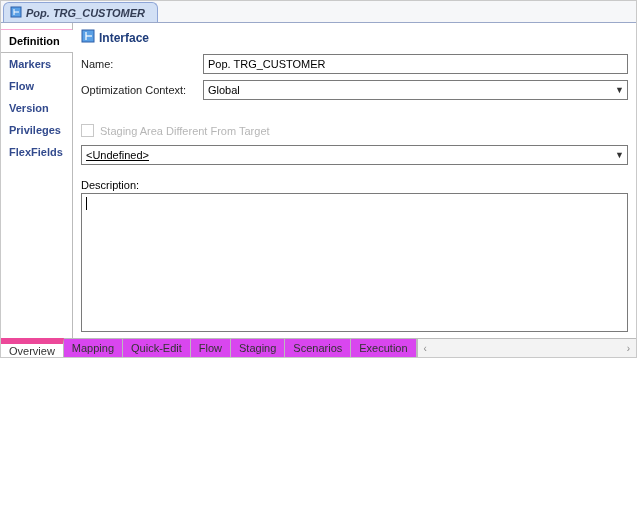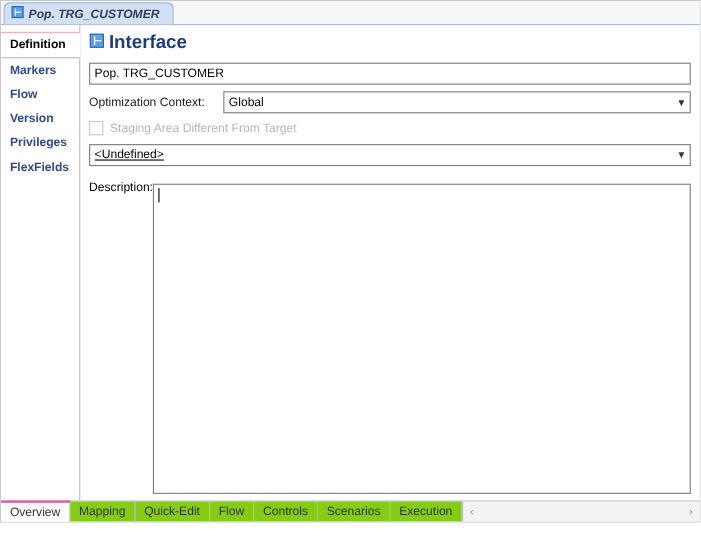--- a/index.html
+++ b/index.html
@@ -6,21 +6,21 @@
   html, body {
     margin: 0; padding: 0;
     width: 637px; height: 509px;
     font-family: Tahoma, Arial, sans-serif;
     font-size: 11px;
     background: #ffffff;
     color: #000000;
     overflow: hidden;
   }
   .root {
-    width: 637px; height: 475px;
+    width: 637px; height: 358px;
     display: flex;
     flex-direction: column;
     border: 1px solid #c9c9c9;
   }
   
   .top-tabs {
     height: 22px;
     background: #f6f7f9;
     border-bottom: 1px solid #9aa8c9;
     display: flex;
@@ -85,21 +85,21 @@
     display: flex;
     flex-direction: column;
     min-width: 0;
   }
   .content-header {
     display: flex;
     align-items: center;
     gap: 4px;
     font-weight: bold;
     color: #1e3c7a;
-    font-size: 17px;
+    font-size: 12px;
     margin-bottom: 8px;
   }
   .content-header svg { width: 14px; height: 14px; }
   .form-row {
     display: flex;
     align-items: center;
     margin-bottom: 6px;
   }
   .form-label {
     width: 122px;
@@ -124,21 +124,21 @@
     position: absolute;
     right: 4px;
     pointer-events: none;
     color: #333;
     font-size: 9px;
   }
   .checkbox-row {
     display: flex;
     align-items: center;
     gap: 6px;
-    margin: 1px 0 8px 0;
+    margin: 18px 0 8px 0;
     color: #b6b6b6;
   }
   .checkbox {
     width: 13px; height: 13px;
     border: 1px solid #c8c8c8;
     background: #ffffff;
   }
   .textarea {
     border: 1px solid #7a7a7a;
     background: #ffffff;
@@ -150,44 +150,44 @@
   }
   .caret {
     width: 1px; height: 13px;
     background: #000;
     position: absolute;
     top: 3px; left: 4px;
   }
   .desc-group {
     flex: 1;
     display: flex;
-    flex-direction: row;
+    flex-direction: column;
     min-height: 0;
   }
   
   .bottom-bar {
     height: 19px;
     background: #f5f5f5;
     border-top: 1px solid #bbbbbb;
     display: flex;
     align-items: stretch;
   }
   .bottom-tab {
     padding: 0 8px;
     display: flex;
     align-items: center;
     border-right: 1px solid #bbbbbb;
-    background: #84cc16;
+    background: #d946ef;
     color: #333;
     cursor: pointer;
     font-size: 11px;
   }
   .bottom-tab.active {
     background: #ffffff;
-    border-top: 2px solid #ec4899;
+    border-top: 6px solid #ec4899;
     margin-top: -1px;
   }
   .bottom-scroll {
     flex: 1;
     position: relative;
     border-left: 1px solid #bbbbbb;
     display: flex;
     align-items: center;
     justify-content: space-between;
     padding: 0 6px;
@@ -244,20 +244,21 @@
           <svg viewBox="0 0 14 14">
               <rect x="1" y="1" width="12" height="12" fill="#5aa0e6" stroke="#2c5ea8" stroke-width="1"></rect>
               <line x1="5" y1="3" x2="5" y2="11" stroke="#fff" stroke-width="1.2"></line>
               <line x1="5" y1="7" x2="11" y2="7" stroke="#fff" stroke-width="1.2"></line>
             </svg>
         </span>
         <span>Interface</span>
       </div>
 
       <div class="form-row">
+        <div class="form-label">Name:</div>
         <input class="text-input" type="text" value="Pop. TRG_CUSTOMER" style="">
       </div>
 
       <div class="form-row">
         <div class="form-label">Optimization Context:</div>
         <div class="select-wrap">
           <input class="text-input" type="text" readonly="" value="Global" style="">
           <span class="chevron">▼</span>
         </div>
       </div>
@@ -292,21 +293,21 @@
     <div class="bottom-tab">
       <span>Mapping</span>
     </div>
     <div class="bottom-tab">
       <span>Quick-Edit</span>
     </div>
     <div class="bottom-tab">
       <span>Flow</span>
     </div>
     <div class="bottom-tab">
-      <span>Controls</span>
+      <span>Staging</span>
     </div>
     <div class="bottom-tab">
       <span>Scenarios</span>
     </div>
     <div class="bottom-tab">
       <span>Execution</span>
     </div>
     <div class="bottom-scroll">
       <span class="scroll-arrow">‹</span>
       <span class="scroll-arrow">›</span>

